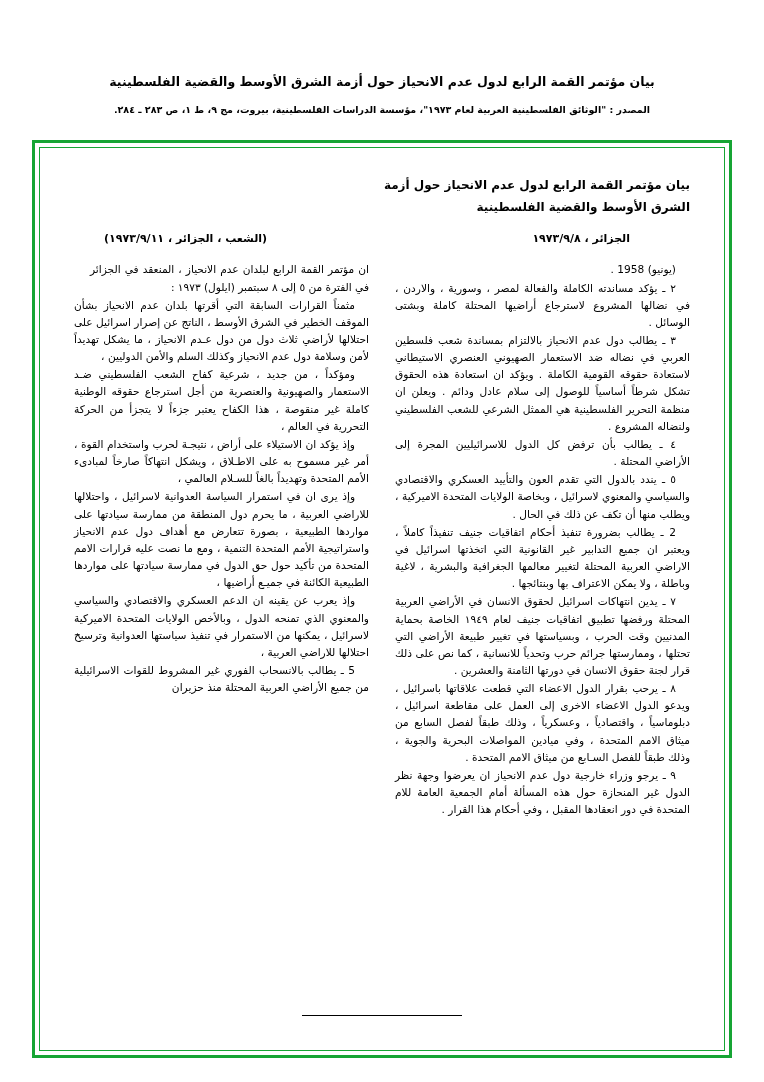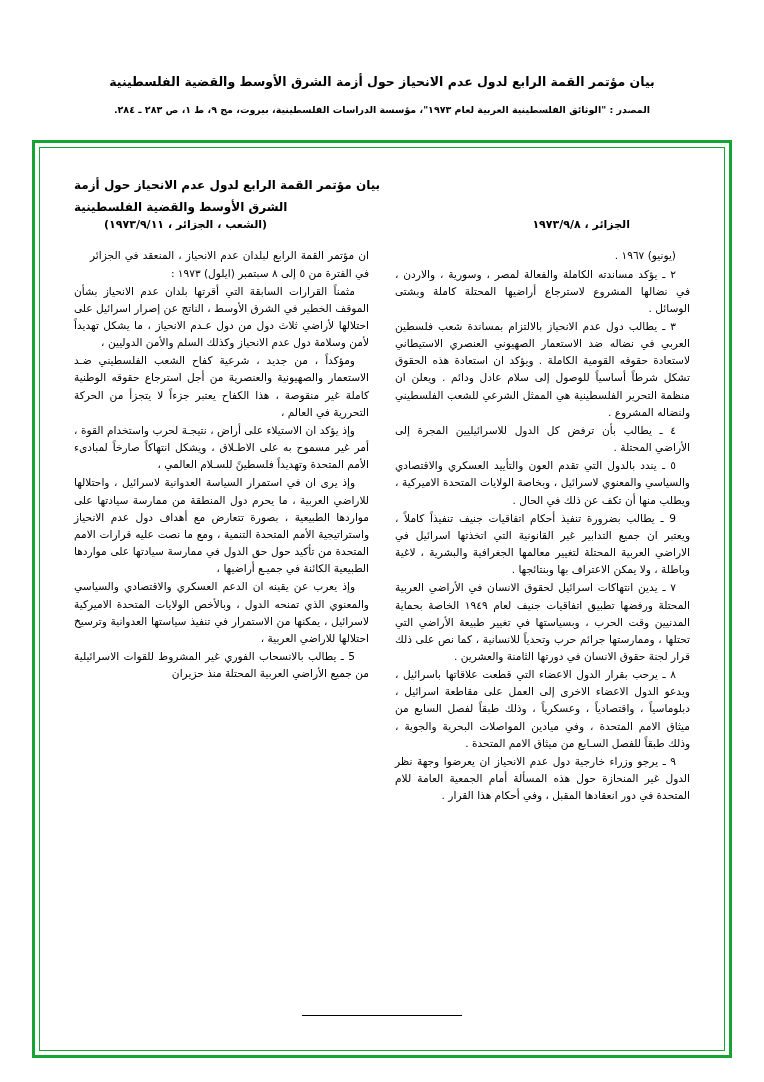--- a/index.html
+++ b/index.html
@@ -51,24 +51,25 @@
     top: 4px;
     right: 4px;
     left: 4px;
     bottom: 4px;
     border: 1px solid #16a534;
     box-sizing: border-box;
     padding: 26px 34px 20px 34px;
     overflow: hidden;
   }
   .inner-title {
-    text-align: left;
+    text-align: right;
     font-size: 12px;
     font-weight: bold;
     line-height: 1.85;
+    margin-bottom: 14px;
   }
   .meta-line {
     display: flex;
     justify-content: space-between;
     font-size: 11px;
     font-weight: bold;
     padding: 0 60px 0 30px;
     margin-bottom: 16px;
   }
   .columns {
@@ -122,35 +123,35 @@
         <div>الشرق الأوسط والقضية الفلسطينية</div>
       </div>
 
       <div class="meta-line">
         <span>الجزائر ، ١٩٧٣/٩/٨</span>
         <span>(الشعب ، الجزائر ، ١٩٧٣/٩/١١)</span>
       </div>
 
       <div class="columns">
         <div class="col">
-          <p>(يونيو) ١٩٦٧ .</p>
+          <p>(يونيو) 1958 .</p>
           <p>٢ ـ يؤكد مساندته الكاملة والفعالة لمصر ، وسورية ، والاردن ، في نضالها المشروع لاسترجاع أراضيها المحتلة كاملة وبشتى الوسائل .</p>
           <p>٣ ـ يطالب دول عدم الانحياز بالالتزام بمساندة شعب فلسطين العربي في نضاله ضد الاستعمار الصهيوني العنصري الاستيطاني لاستعادة حقوقه القومية الكاملة . ويؤكد ان استعادة هذه الحقوق تشكل شرطاً أساسياً للوصول إلى سلام عادل ودائم . ويعلن ان منظمة التحرير الفلسطينية هي الممثل الشرعي للشعب الفلسطيني ولنضاله المشروع .</p>
           <p>٤ ـ يطالب بأن ترفض كل الدول للاسرائيليين المجرة إلى الأراضي المحتلة .</p>
           <p>٥ ـ يندد بالدول التي تقدم العون والتأييد العسكري والاقتصادي والسياسي والمعنوي لاسرائيل ، وبخاصة الولايات المتحدة الاميركية ، ويطلب منها أن تكف عن ذلك في الحال .</p>
-          <p>9 ـ يطالب بضرورة تنفيذ أحكام اتفاقيات جنيف تنفيذاً كاملاً ، ويعتبر ان جميع التدابير غير القانونية التي اتخذتها اسرائيل في الاراضي العربية المحتلة لتغيير معالمها الجغرافية والبشرية ، لاغية وباطلة ، ولا يمكن الاعتراف بها وبنتائجها .</p>
+          <p>2 ـ يطالب بضرورة تنفيذ أحكام اتفاقيات جنيف تنفيذاً كاملاً ، ويعتبر ان جميع التدابير غير القانونية التي اتخذتها اسرائيل في الاراضي العربية المحتلة لتغيير معالمها الجغرافية والبشرية ، لاغية وباطلة ، ولا يمكن الاعتراف بها وبنتائجها .</p>
           <p>٧ ـ يدين انتهاكات اسرائيل لحقوق الانسان في الأراضي العربية المحتلة ورفضها تطبيق اتفاقيات جنيف لعام ١٩٤٩ الخاصة بحماية المدنيين وقت الحرب ، وبسياستها في تغيير طبيعة الأراضي التي تحتلها ، وممارستها جرائم حرب وتحدياً للانسانية ، كما نص على ذلك قرار لجنة حقوق الانسان في دورتها الثامنة والعشرين .</p>
           <p>٨ ـ يرحب بقرار الدول الاعضاء التي قطعت علاقاتها باسرائيل ، ويدعو الدول الاعضاء الاخرى إلى العمل على مقاطعة اسرائيل ، دبلوماسياً ، واقتصادياً ، وعسكرياً ، وذلك طبقاً لفصل السابع من ميثاق الامم المتحدة ، وفي ميادين المواصلات البحرية والجوية ، وذلك طبقاً للفصل السـابع من ميثاق الامم المتحدة .</p>
           <p>٩ ـ يرجو وزراء خارجية دول عدم الانحياز ان يعرضوا وجهة نظر الدول غير المنحازة حول هذه المسألة أمام الجمعية العامة للام المتحدة في دور انعقادها المقبل ، وفي أحكام هذا القرار .</p>
         </div>
         <div class="col">
           <p class="noindent">ان مؤتمر القمة الرابع لبلدان عدم الانحياز ، المنعقد في الجزائر في الفترة من ٥ إلى ٨ سبتمبر (ايلول) ١٩٧٣ :</p>
           <p>مثمناً القرارات السابقة التي أقرتها بلدان عدم الانحياز بشأن الموقف الخطير في الشرق الأوسط ، الناتج عن إصرار اسرائيل على احتلالها لأراضي ثلاث دول من دول عـدم الانحياز ، ما يشكل تهديداً لأمن وسلامة دول عدم الانحياز وكذلك السلم والأمن الدوليين ،</p>
           <p>ومؤكداً ، من جديد ، شرعية كفاح الشعب الفلسطيني ضـد الاستعمار والصهيونية والعنصرية من أجل استرجاع حقوقه الوطنية كاملة غير منقوصة ، هذا الكفاح يعتبر جزءاً لا يتجزأ من الحركة التحررية في العالم ،</p>
-          <p>وإذ يؤكد ان الاستيلاء على أراض ، نتيجـة لحرب واستخدام القوة ، أمر غير مسموح به على الاطـلاق ، ويشكل انتهاكاً صارخاً لمبادىء الأمم المتحدة وتهديداً فلسطينً للسـلام العالمي ،</p>
+          <p>وإذ يؤكد ان الاستيلاء على أراض ، نتيجـة لحرب واستخدام القوة ، أمر غير مسموح به على الاطـلاق ، ويشكل انتهاكاً صارخاً لمبادىء الأمم المتحدة وتهديداً بالغاً للسـلام العالمي ،</p>
           <p>وإذ يرى ان في استمرار السياسة العدوانية لاسرائيل ، واحتلالها للاراضي العربية ، ما يحرم دول المنطقة من ممارسة سيادتها على مواردها الطبيعية ، بصورة تتعارض مع أهداف دول عدم الانحياز واستراتيجية الأمم المتحدة التنمية ، ومع ما نصت عليه قرارات الامم المتحدة من تأكيد حول حق الدول في ممارسة سيادتها على مواردها الطبيعية الكائنة في جميـع أراضيها ،</p>
           <p>وإذ يعرب عن يقينه ان الدعم العسكري والاقتصادي والسياسي والمعنوي الذي تمنحه الدول ، وبالأخص الولايات المتحدة الاميركية لاسرائيل ، يمكنها من الاستمرار في تنفيذ سياستها العدوانية وترسيخ احتلالها للاراضي العربية ،</p>
           <p>5 ـ يطالب بالانسحاب الفوري غير المشروط للقوات الاسرائيلية من جميع الأراضي العربية المحتلة منذ حزيران</p>
         </div>
       </div>
 
       <div class="rule-wrap">
         <div class="rule"></div>
       </div>
 

